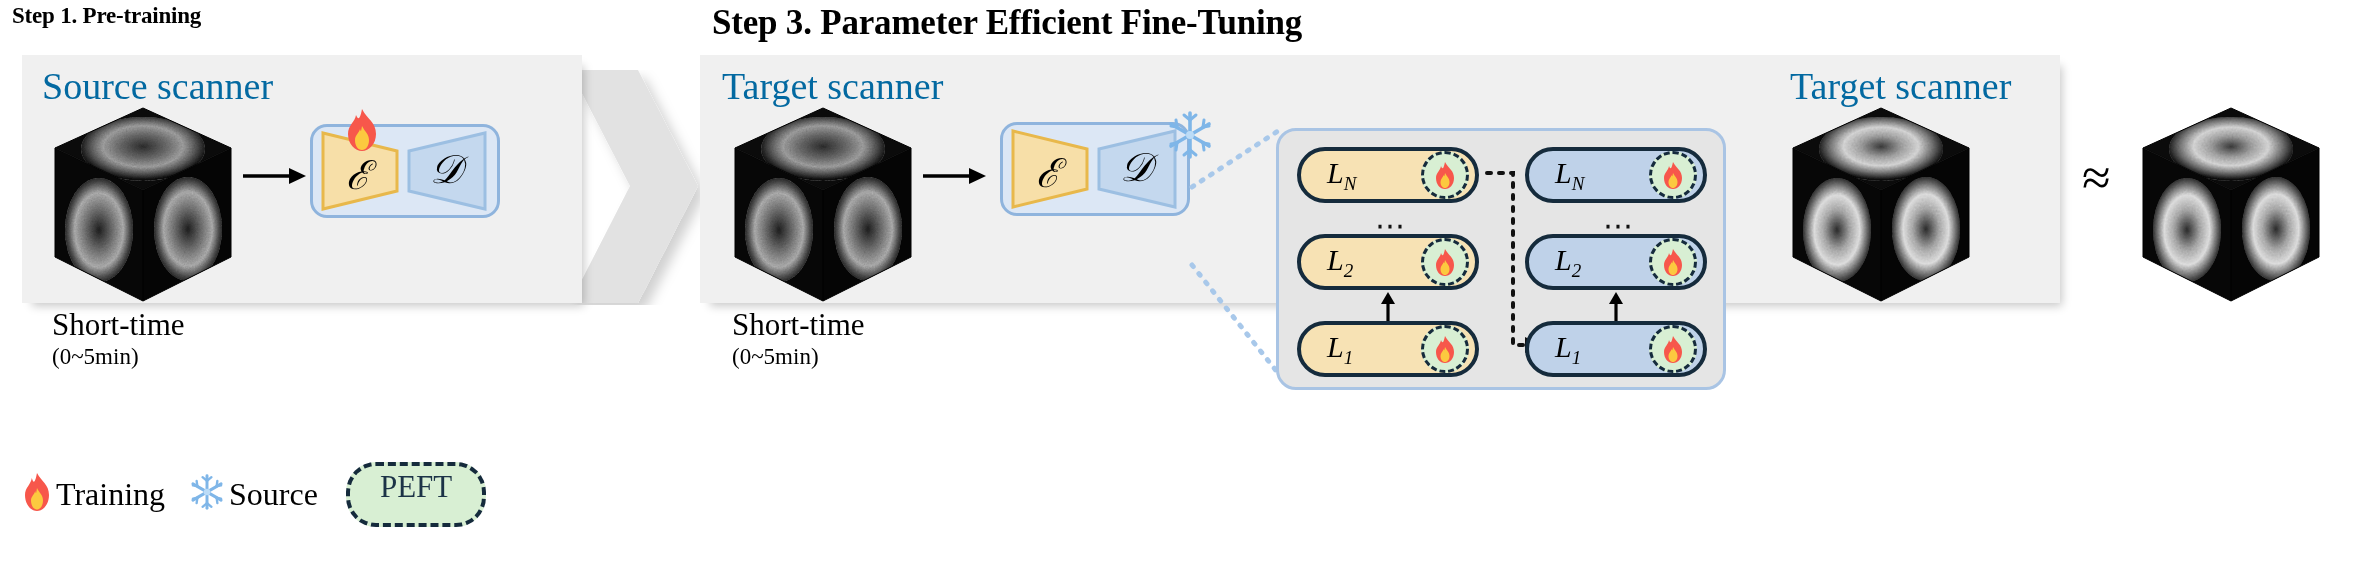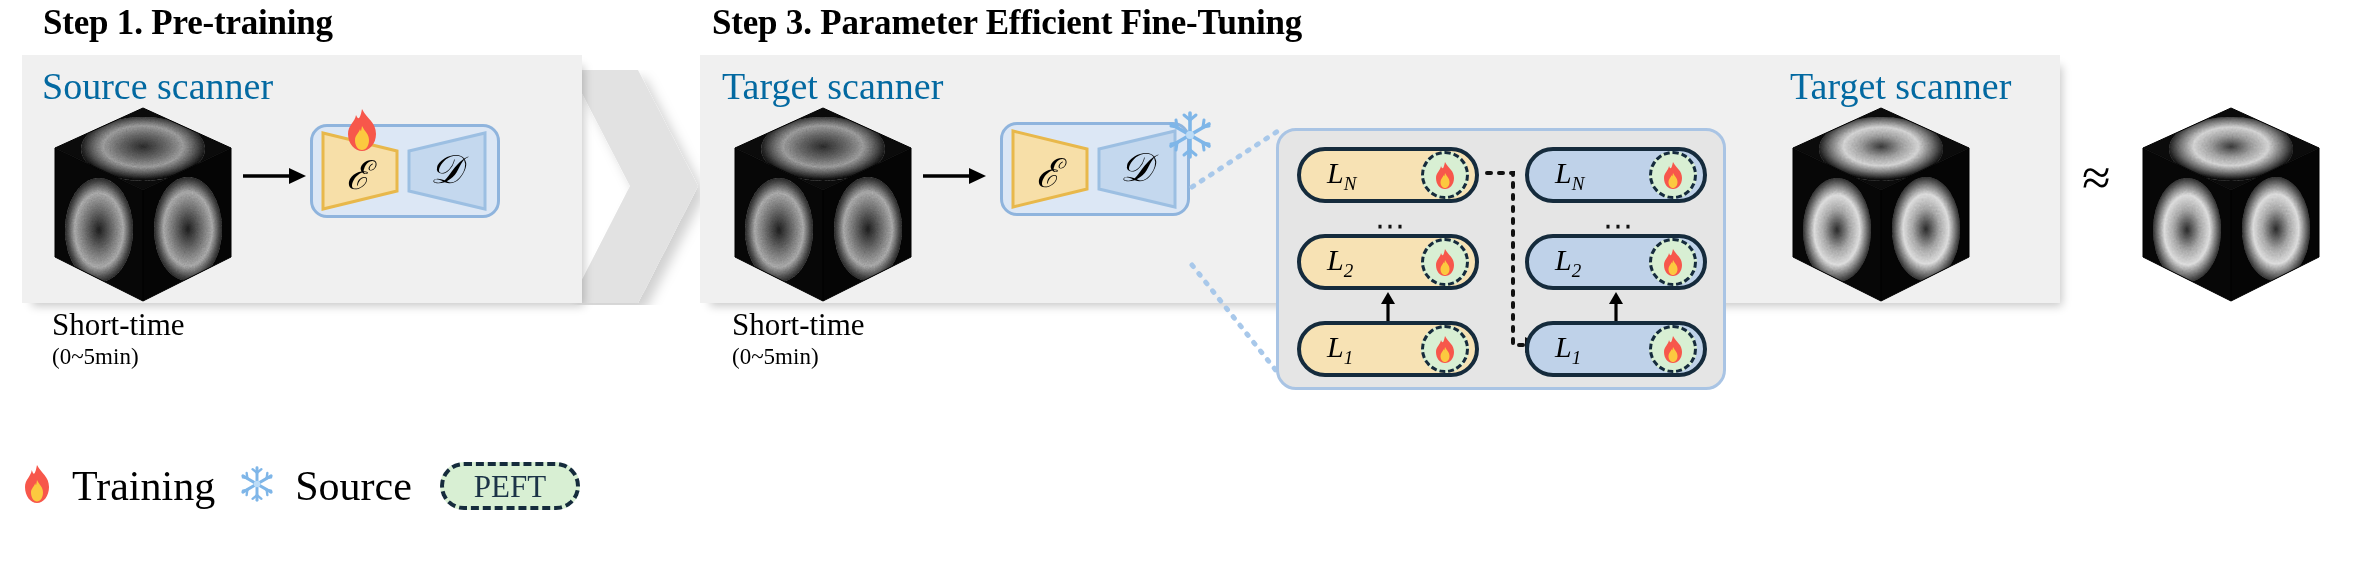--- a/index.html
+++ b/index.html
@@ -14,21 +14,21 @@
 
   
   .step-title{
     position:absolute;
     font-family:"Liberation Serif", serif;
     font-weight:bold;
     color:#000;
     white-space:nowrap;
     letter-spacing:-0.2px;
   }
-  #step1-title{left:43px;top:3px;font-size:35px;}
+  #step1-title{left:12px;top:3px;font-size:23px;}
   #step2-title{left:712px;top:3px;font-size:35px;}
 
   
   .panel{
     position:absolute;
     background:#f0f0f0;
     box-shadow:6px 7px 9px -4px rgba(0,0,0,0.22);
   }
   #panel1{left:22px;top:55px;width:560px;height:248px;}
   #panel2{left:700px;top:55px;width:1360px;height:248px;}
@@ -135,27 +135,27 @@
   }
 
   
   #legend{
     position:absolute;
     left:20px;top:462px;
     display:flex;align-items:center;
     gap:0px;
   }
   .legend-item{display:flex;align-items:center;}
-  .legend-text{font-size:42px;color:#000;margin-left:18px;white-space:nowrap;}
+  .legend-text{font-size:32px;color:#000;margin-left:2px;white-space:nowrap;}
   #legend-peft{
     margin-left:28px;
     background:#d8efd3;
     border:4px dashed #152b3c;
     border-radius:30px;
-    padding:3px 30px 1px 30px;
+    padding:3px 30px 18px 30px;
     font-size:31px;
     color:#1c3347;
     line-height:1.15;
   }
 </style>
 </head>
 <body>
 
 <div class="stage">
 

